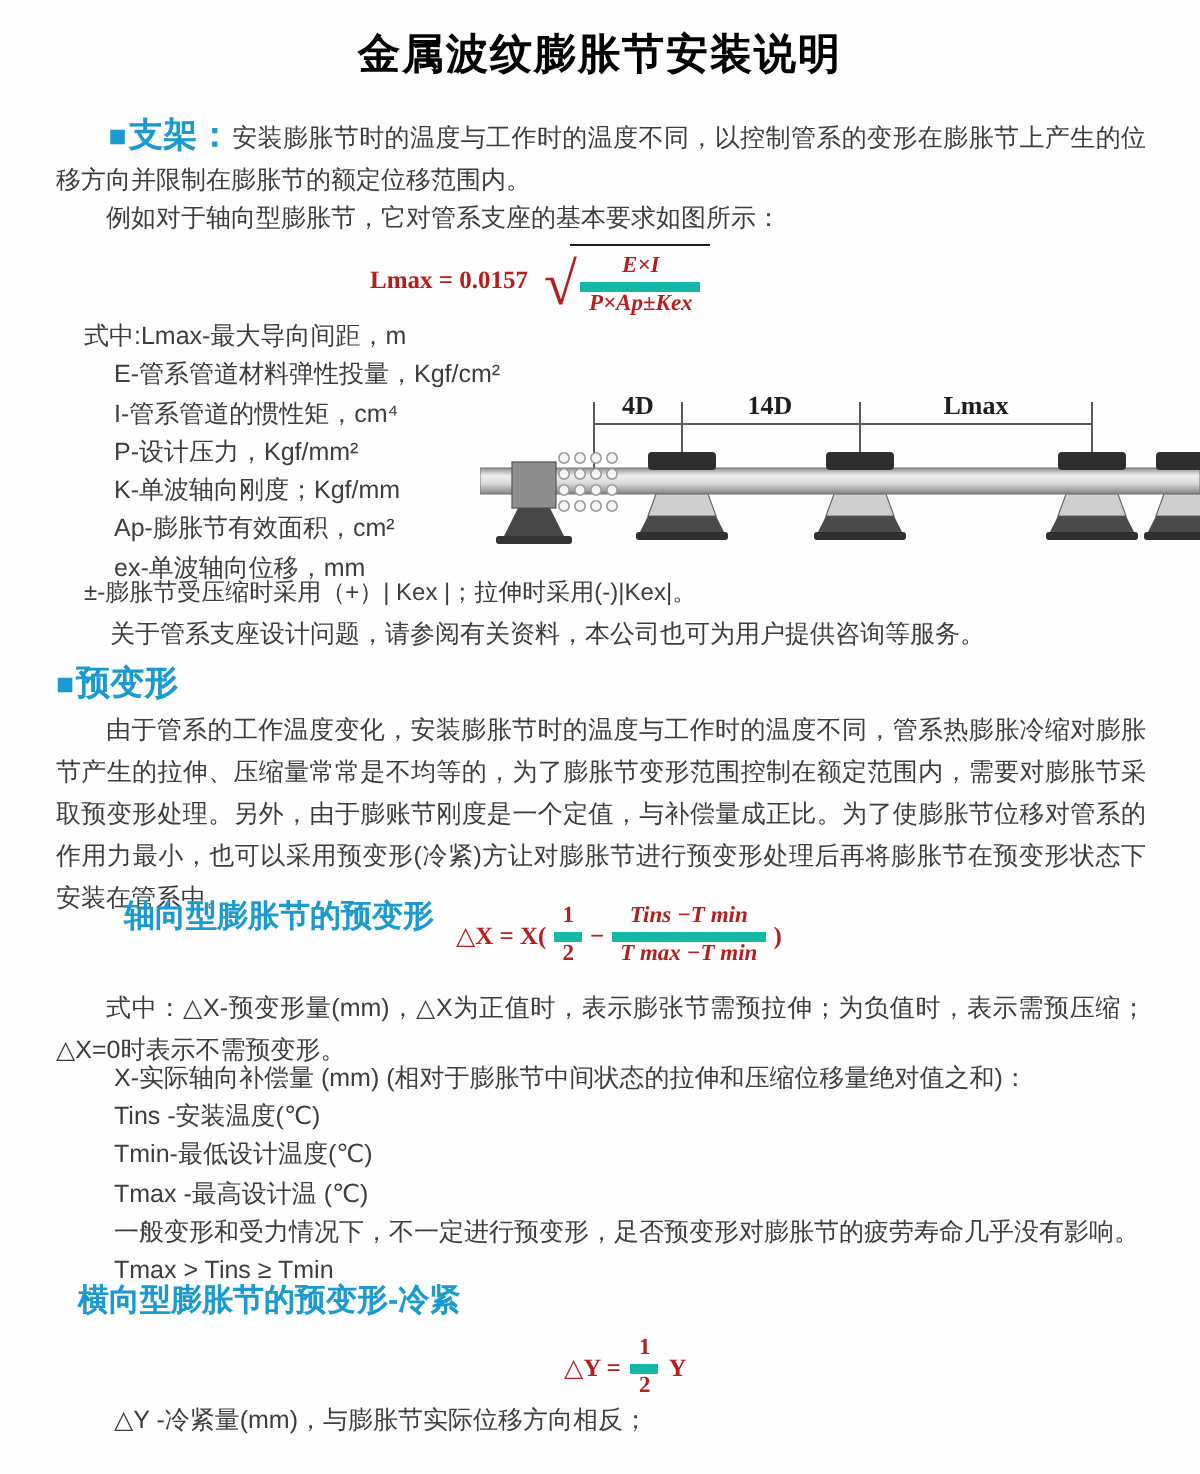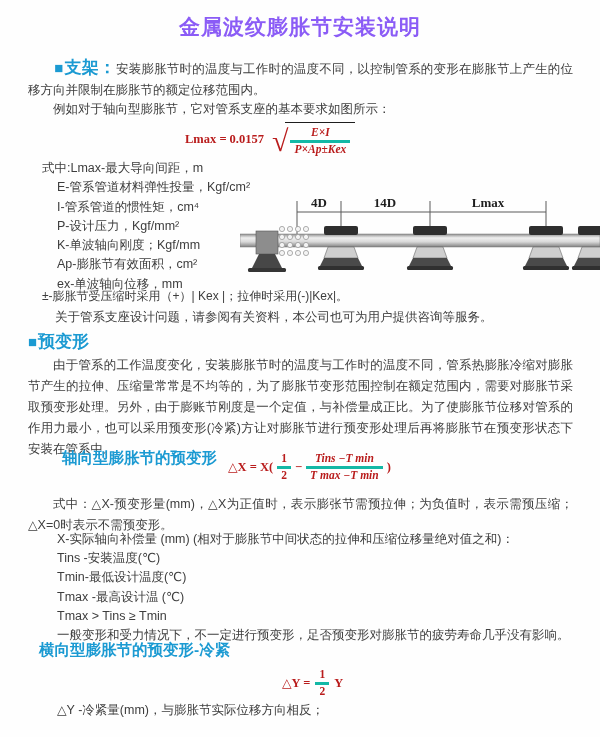--- a/index.html
+++ b/index.html
@@ -3,38 +3,38 @@
 <meta charset="utf-8">
 <style>
   html,body{margin:0;padding:0;background:#ffffff;}
   .page{
     position:relative;width:600px;height:737px;background:#fefefe;
     font-family:"Liberation Sans","DejaVu Sans",sans-serif;color:#3d3d3d;overflow:hidden;
   }
   .abs{position:absolute;}
   .title{
     top:13px;left:0;width:600px;text-align:center;
-    font-size:21px;font-weight:700;color:#8b5cf6;letter-spacing:1px;
+    font-size:21px;font-weight:700;color:#000000;letter-spacing:1px;
   }
   .para{font-size:12.5px;line-height:21px;text-align:justify;}
   .p1{top:57px;left:28px;width:545px;}
   .sec-label{color:#1b9ad2;font-size:17px;font-weight:700;}
   .sec-marker{color:#1b9ad2;font-size:15px;margin-right:1px;}
   .p1-indent{display:inline-block;width:26px;}
   .p2{top:99px;left:28px;width:545px;text-indent:2em;}
   
   .formula{
     font-family:"Liberation Serif","DejaVu Serif",serif;font-weight:700;color:#b91c1c;
     display:flex;align-items:center;font-size:12.5px;
   }
   .f1{top:122px;left:185px;}
   .radical{font-size:30px;font-weight:400;line-height:30px;margin-right:-3px;transform:translateY(2px);}
   .sqrt-box{border-top:1.5px solid #1e1e1e;padding:2px 5px 0 5px;}
   .frac{display:inline-flex;flex-direction:column;text-align:center;font-size:11.5px;line-height:1.2;}
-  .frac .num{border-bottom:3px solid #14b8a6;padding:0 4px;}
+  .frac .num{border-bottom:5px solid #14b8a6;padding:0 4px;}
   .frac .den{padding:0 4px;}
   .it{font-style:italic;}
   .f2{top:452px;left:228px;gap:4px;}
   .f3{top:668px;left:282px;gap:5px;}
   
   .defs{top:159px;left:42px;width:260px;font-size:12.5px;line-height:19.3px;}
   .defs .d-sub{padding-left:15px;}
   .line-pm{top:288px;left:42px;width:540px;font-size:12px;}
   .line-note{top:309px;left:55px;width:540px;font-size:12.5px;}
   
@@ -185,22 +185,22 @@
     <span>)</span>
   </div>
 
   <div class="abs para p4">式中：△X-预变形量(mm)，△X为正值时，表示膨张节需预拉伸；为负值时，表示需预压缩；△X=0时表示不需预变形。</div>
 
   <div class="abs vlines">
     <div>X-实际轴向补偿量 (mm) (相对于膨胀节中间状态的拉伸和压缩位移量绝对值之和)：</div>
     <div>Tins -安装温度(℃)</div>
     <div>Tmin-最低设计温度(℃)</div>
     <div>Tmax -最高设计温 (℃)</div>
+    <div>一般变形和受力情况下，不一定进行预变形，足否预变形对膨胀节的疲劳寿命几乎没有影响。</div>
     <div>Tmax &gt; Tins ≥ Tmin</div>
-    <div>一般变形和受力情况下，不一定进行预变形，足否预变形对膨胀节的疲劳寿命几乎没有影响。</div>
   </div>
 
   <div class="abs subhead h-lateral">横向型膨胀节的预变形-冷紧</div>
 
   <div class="abs formula f3">
     <span>△Y =</span>
     <span class="frac">
       <span class="num">1</span>
       <span class="den">2</span>
     </span>

